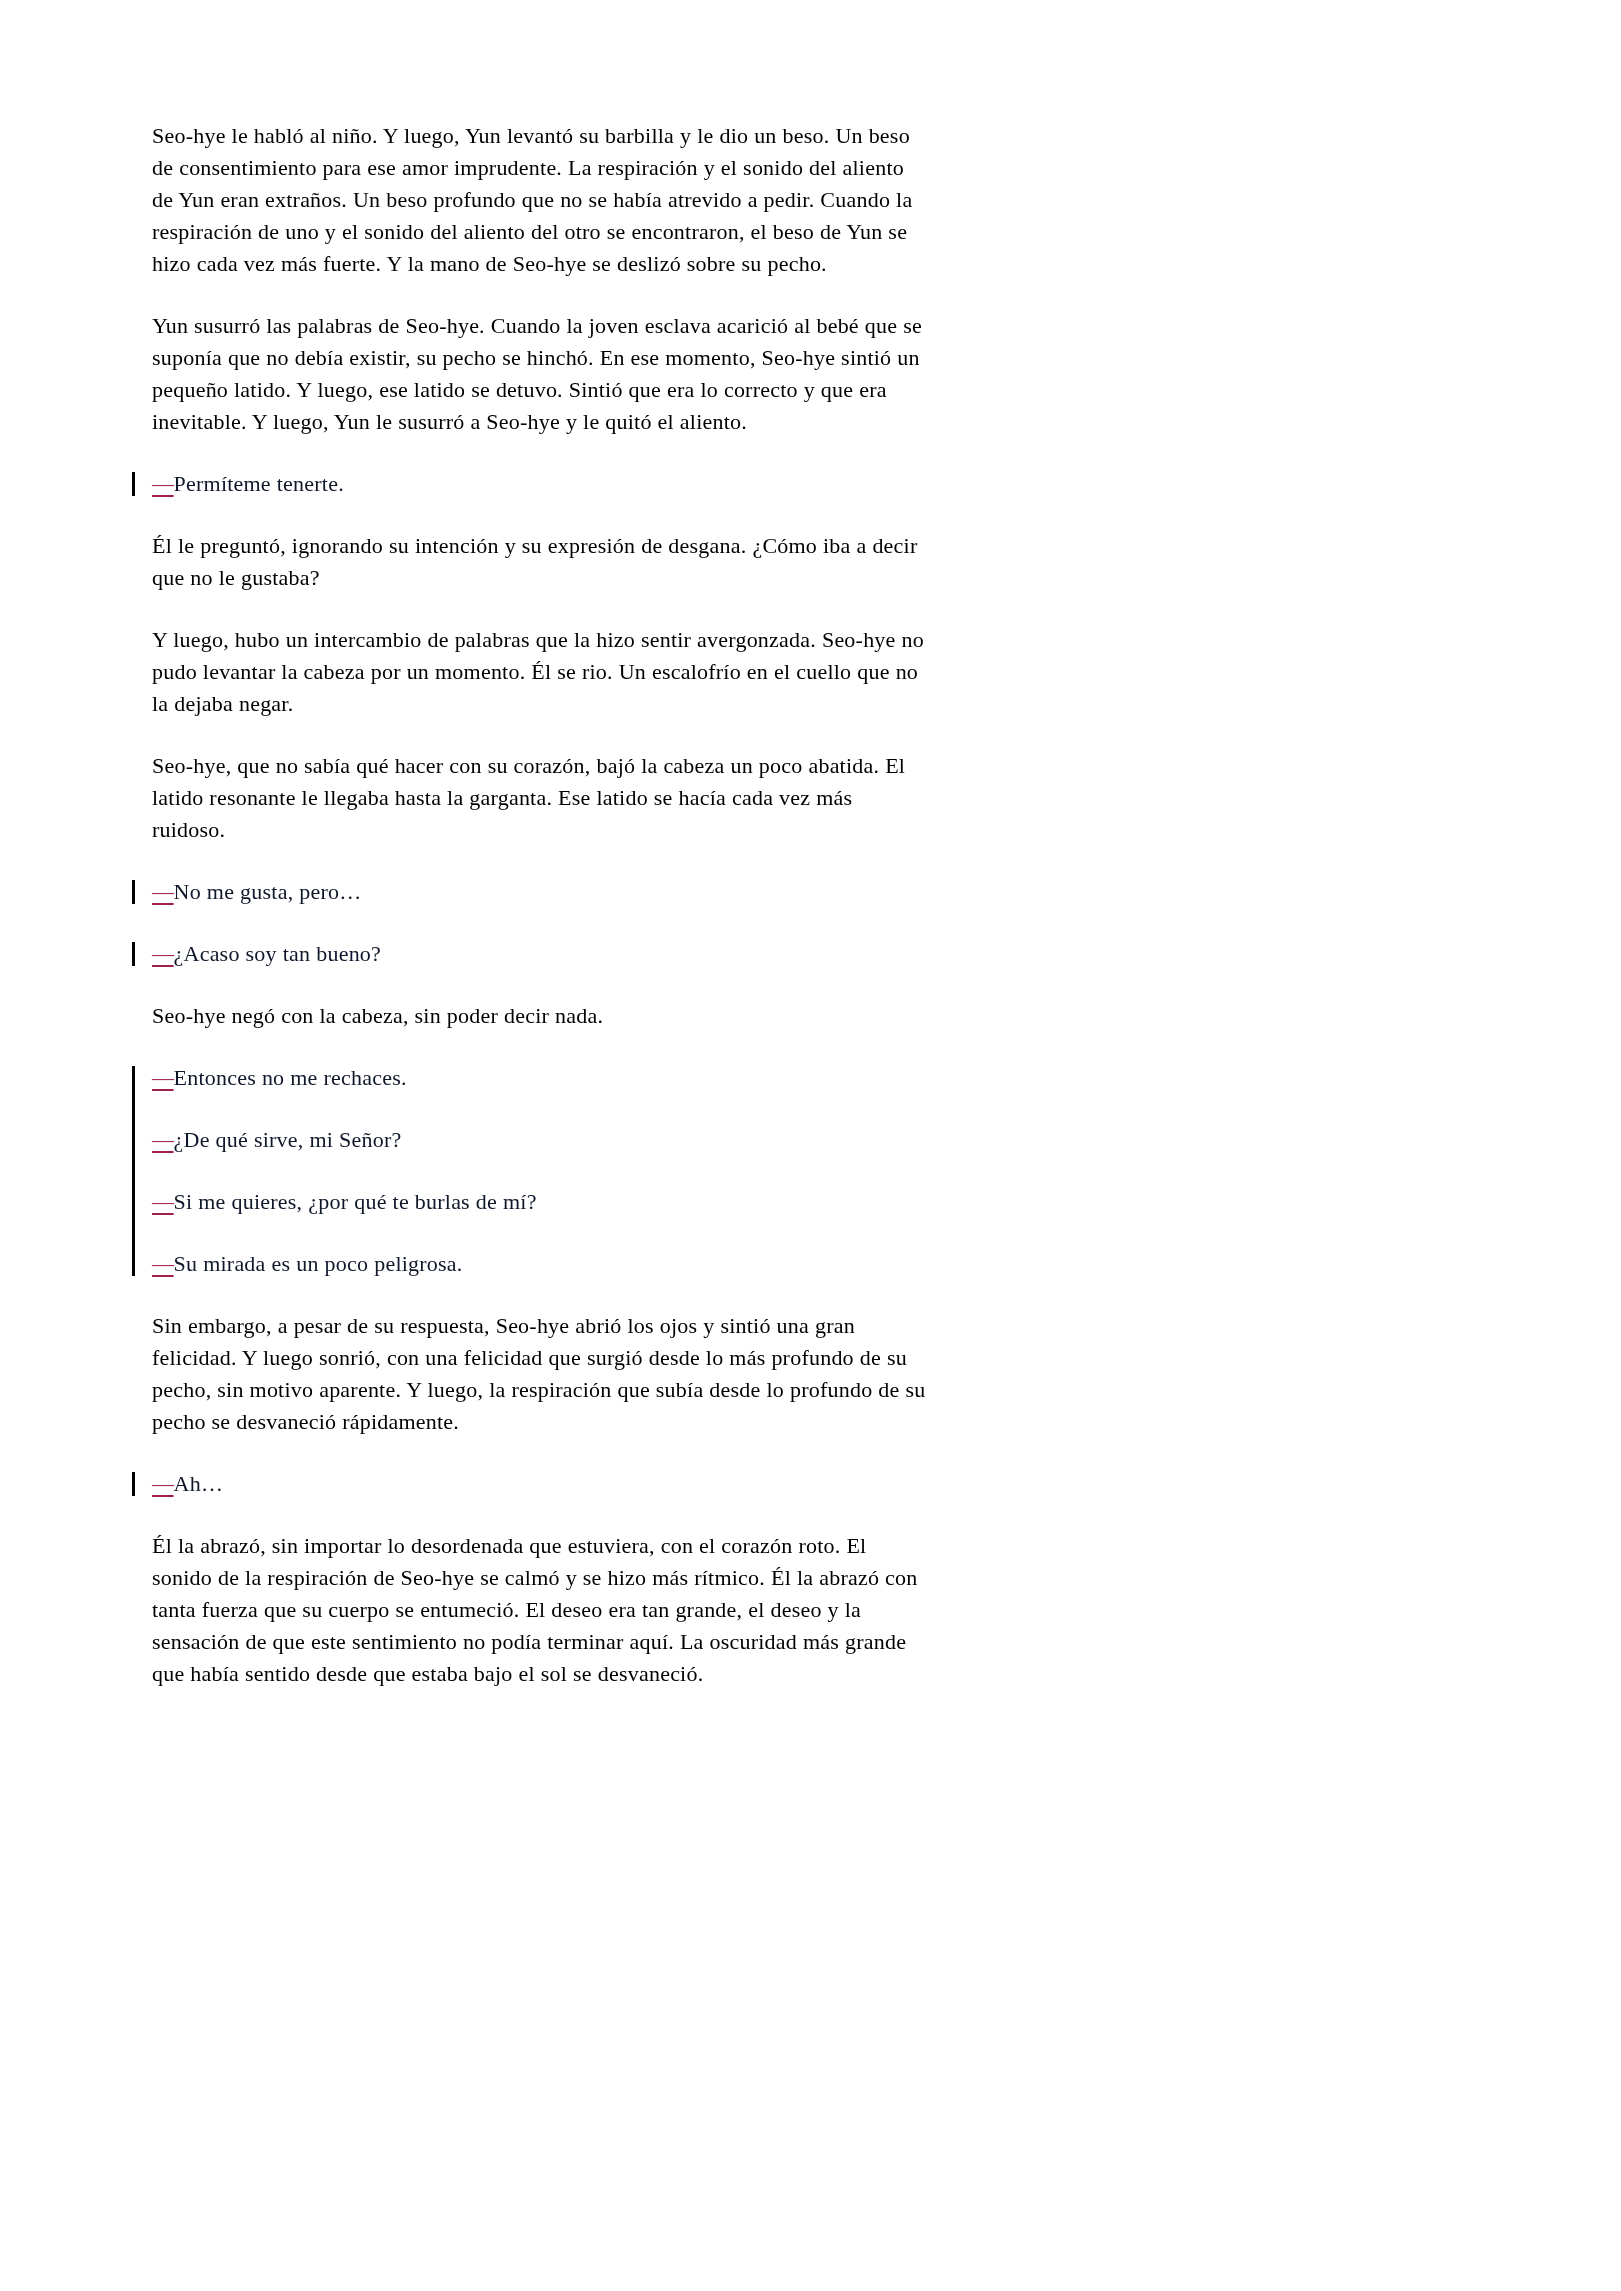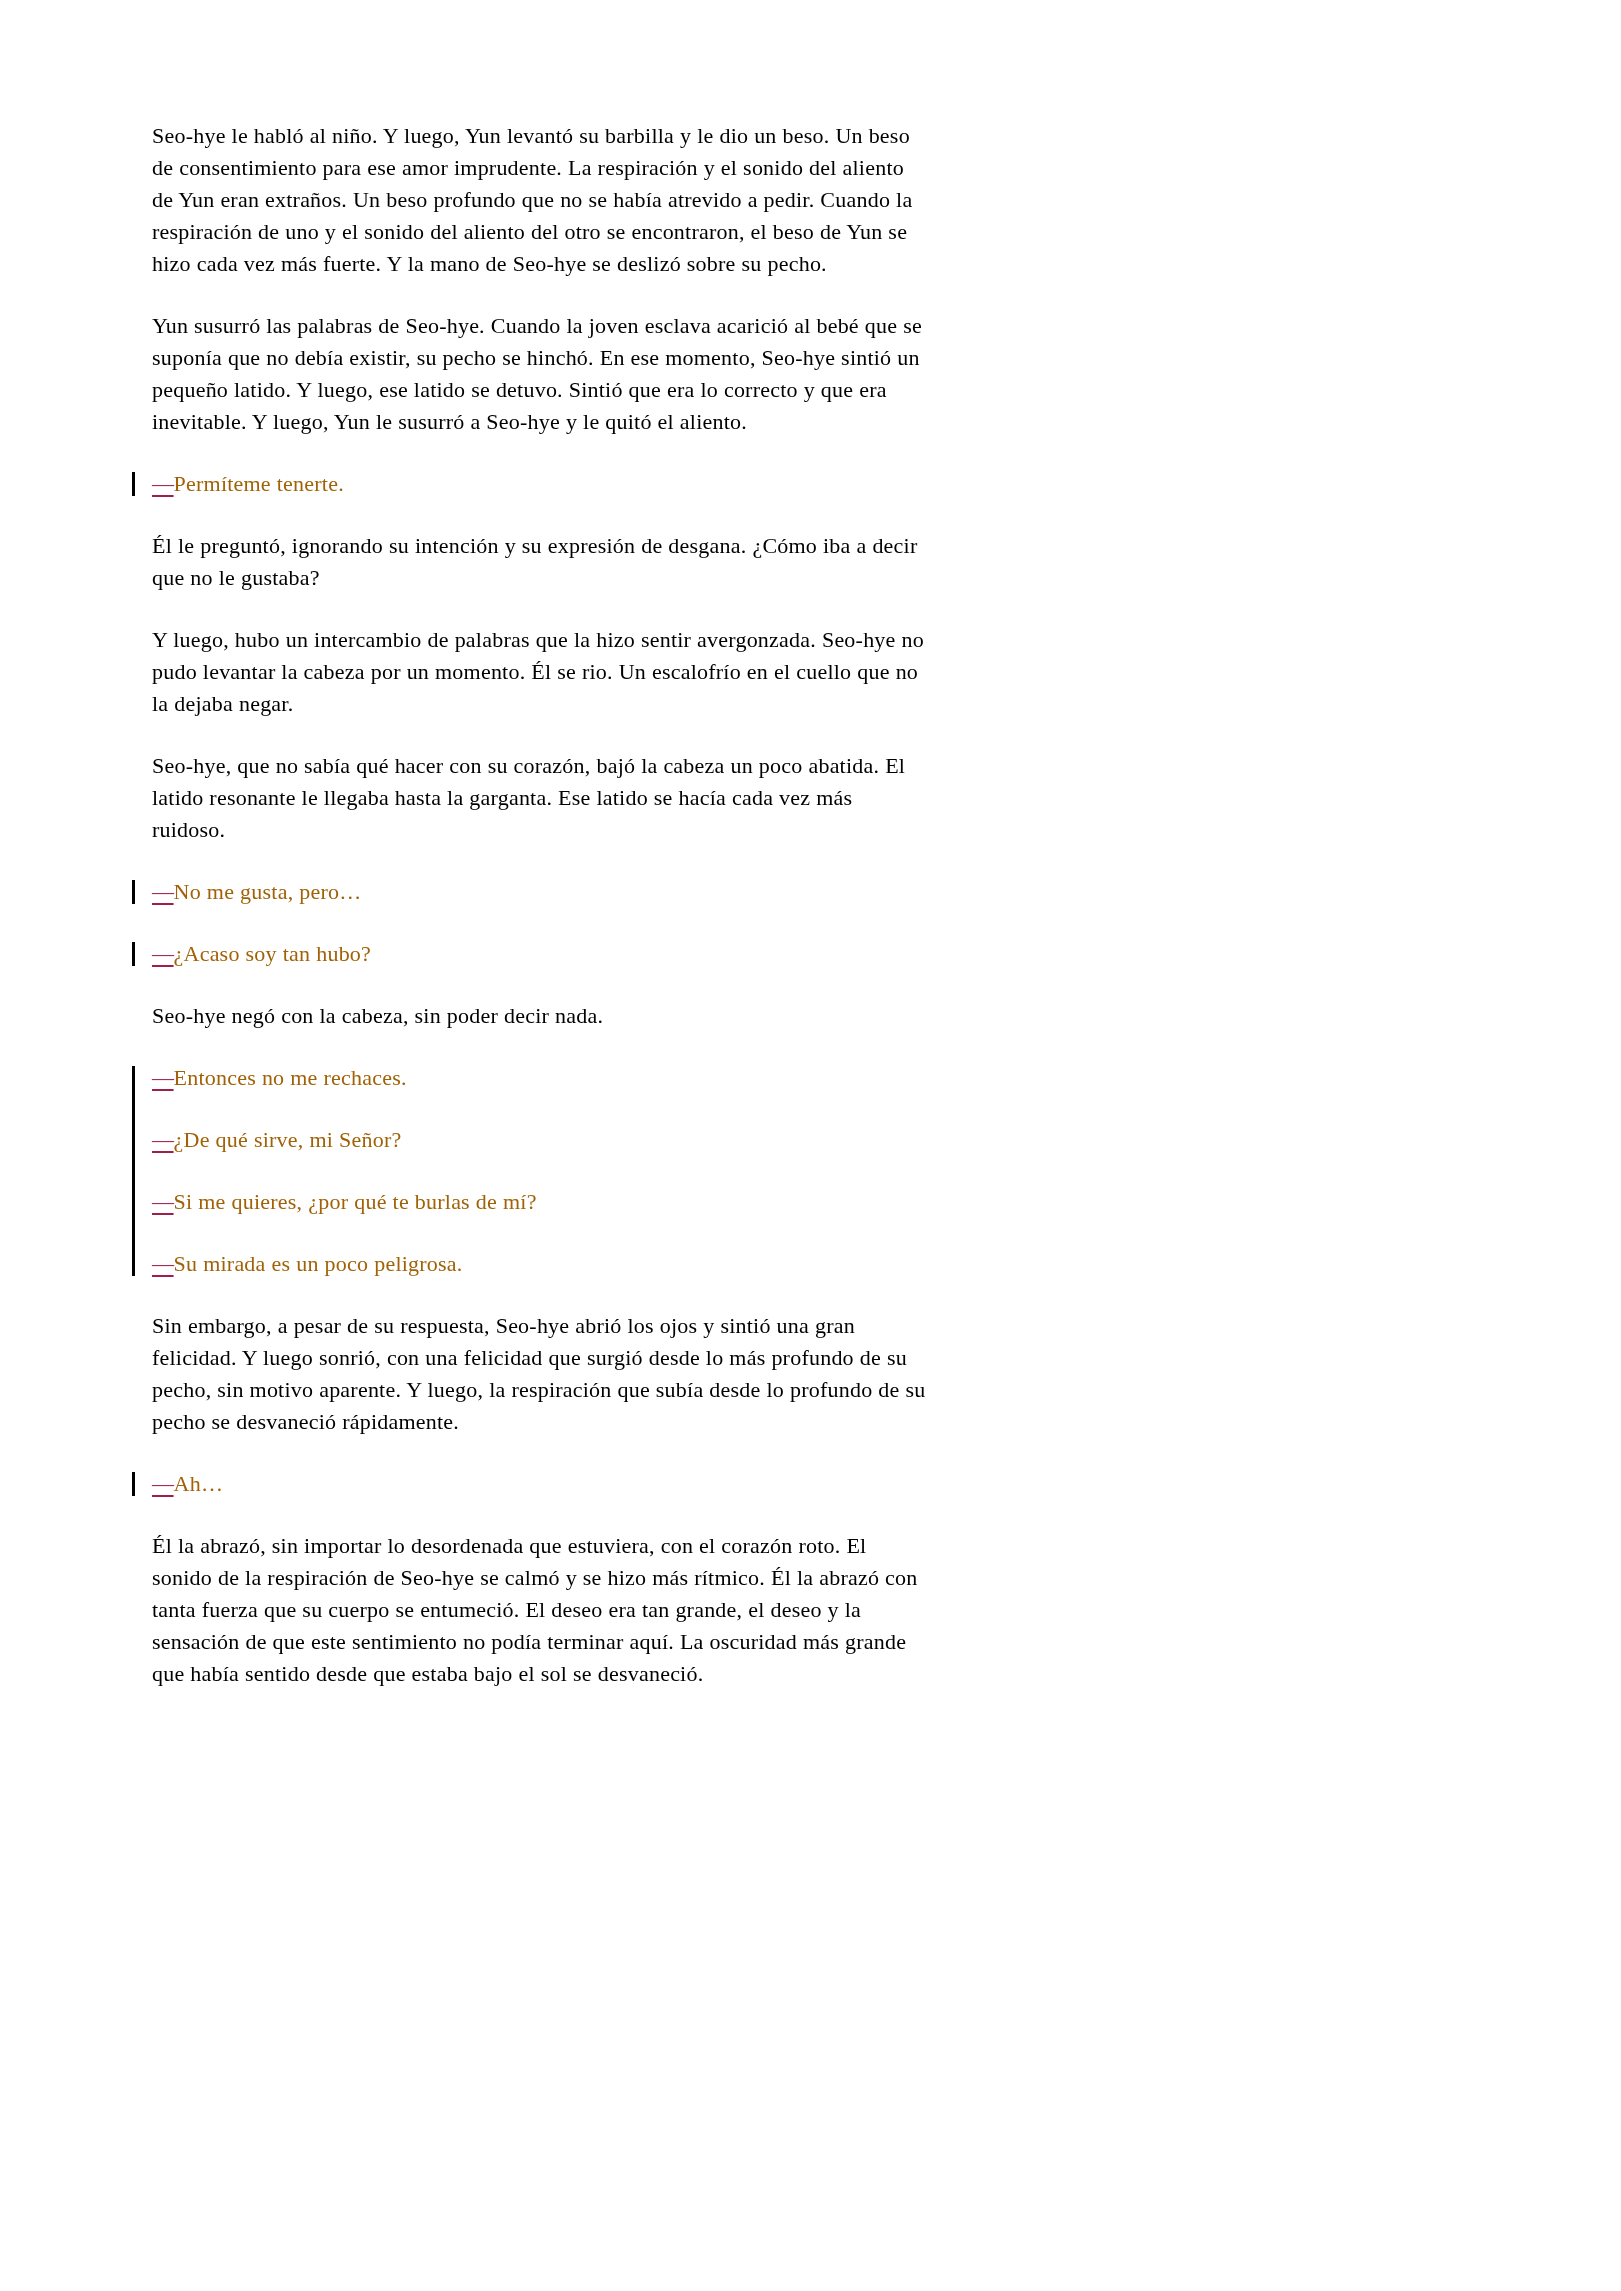--- a/index.html
+++ b/index.html
@@ -65,21 +65,21 @@
   .dash {
     color: #a01f4a;
     text-decoration: underline;
     text-decoration-color: #a01f4a;
     text-decoration-thickness: 2px;
     text-underline-offset: 3.9px;
     letter-spacing: -0.02em;
   }
 
   .speech {
-    color: #a16207;
+    color: #0f172a;
     text-decoration: none;
   }
 </style>
 </head>
 <body>
 
 <div class="page">
   <div class="content" id="content">
       <div class="block">
         <p class="para">Seo-hye le habló al niño. Y luego, Yun levantó su barbilla y le dio un beso. Un beso de consentimiento para ese amor imprudente. La respiración y el sonido del aliento de Yun eran extraños. Un beso profundo que no se había atrevido a pedir. Cuando la respiración de uno y el sonido del aliento del otro se encontraron, el beso de Yun se hizo cada vez más fuerte. Y la mano de Seo-hye se deslizó sobre su pecho.</p>
@@ -92,21 +92,21 @@
         <p class="para">Él le preguntó, ignorando su intención y su expresión de desgana. ¿Cómo iba a decir que no le gustaba?</p>
         <p class="para">Y luego, hubo un intercambio de palabras que la hizo sentir avergonzada. Seo-hye no pudo levantar la cabeza por un momento. Él se rio. Un escalofrío en el cuello que no la dejaba negar.</p>
       </div>
       <div class="block">
         <p class="para">Seo-hye, que no sabía qué hacer con su corazón, bajó la cabeza un poco abatida. El latido resonante le llegaba hasta la garganta. Ese latido se hacía cada vez más ruidoso.</p>
       </div>
       <div class="block changed">
         <p class="para"><span class="dash">—</span><span class="speech">No me gusta, pero…</span></p>
       </div>
       <div class="block changed">
-        <p class="para"><span class="dash">—</span><span class="speech">¿Acaso soy tan hubo?</span></p>
+        <p class="para"><span class="dash">—</span><span class="speech">¿Acaso soy tan bueno?</span></p>
       </div>
       <div class="block">
         <p class="para">Seo-hye negó con la cabeza, sin poder decir nada.</p>
       </div>
       <div class="block changed">
         <p class="para"><span class="dash">—</span><span class="speech">Entonces no me rechaces.</span></p>
         <p class="para"><span class="dash">—</span><span class="speech">¿De qué sirve, mi Señor?</span></p>
         <p class="para"><span class="dash">—</span><span class="speech">Si me quieres, ¿por qué te burlas de mí?</span></p>
         <p class="para"><span class="dash">—</span><span class="speech">Su mirada es un poco peligrosa.</span></p>
       </div>

